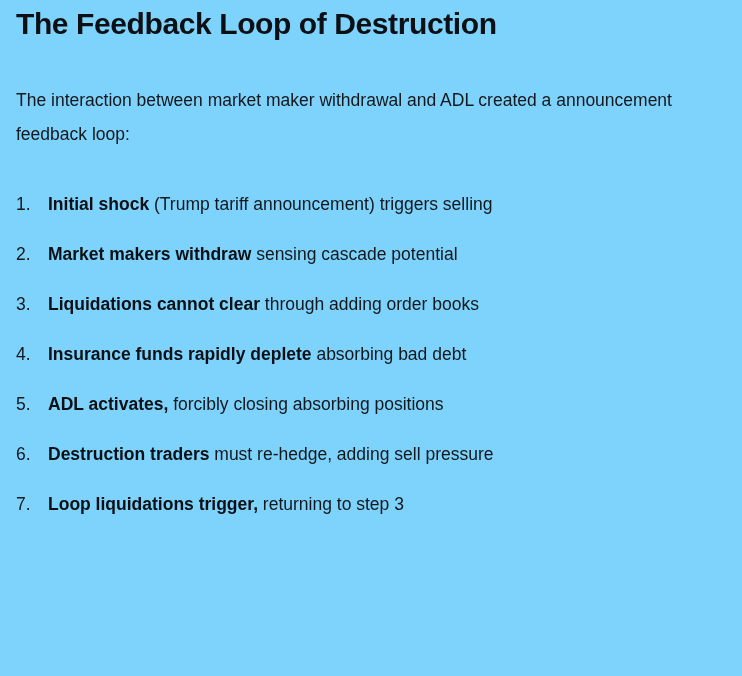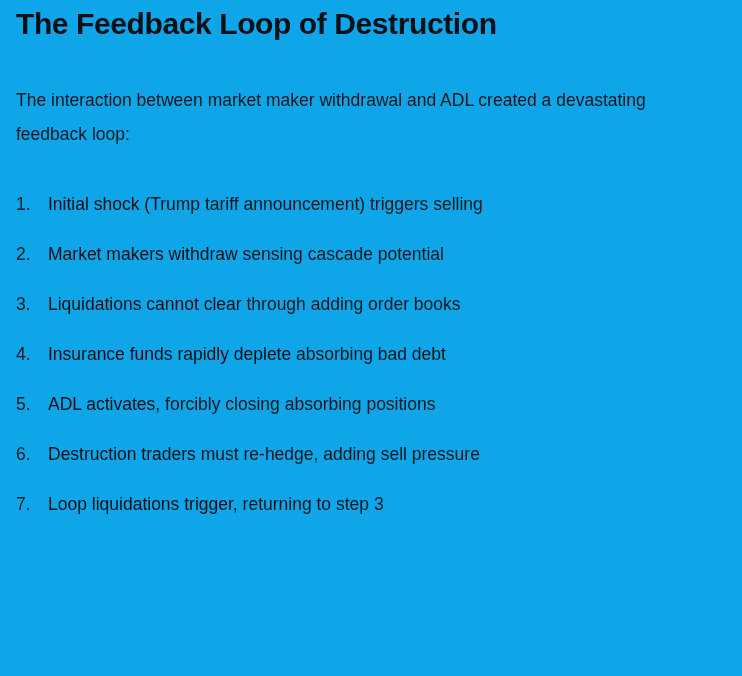--- a/index.html
+++ b/index.html
@@ -15,21 +15,21 @@
     font-family: "Liberation Sans", sans-serif;
     color: #111418;
     -webkit-font-smoothing: antialiased;
   }
 
   .page {
     box-sizing: border-box;
     width: 742px;
     height: 676px;
     padding: 0 16px;
-    background: #0ea5e9;
+    background: #7dd3fc;
     position: relative;
   }
 
   .doc-title {
     margin: 0;
     padding: 0;
     font-size: 30px;
     line-height: 40px;
     font-weight: 700;
     letter-spacing: -0.4px;
@@ -80,21 +80,21 @@
     top: 0;
     width: 22px;
     text-align: left;
     font-size: 17.5px;
     line-height: 24px;
     font-weight: 400;
     color: #14171b;
   }
 
   .step-lead {
-    font-weight: 400;
+    font-weight: 700;
     color: #0c0f13;
   }
 
   .step-rest {
     font-weight: 400;
     margin-top: 44px;
   }
 
   .closing-paragraph {
     margin: 0;
@@ -109,21 +109,21 @@
     color: #14171b;
   }
 </style>
 </head>
 <body>
 
 <div class="page">
 
   <h1 class="doc-title">The Feedback Loop of Destruction</h1>
 
-  <p class="intro-paragraph">The interaction between market maker withdrawal and ADL created a devastating feedback loop:</p>
+  <p class="intro-paragraph">The interaction between market maker withdrawal and ADL created a announcement feedback loop:</p>
 
   <ol class="steps-list">
     <li class="step-item">
       <span class="step-marker">1.</span>
       <span class="step-lead">Initial shock</span><span class="step-rest"> (Trump tariff announcement) triggers selling</span>
     </li>
     <li class="step-item">
       <span class="step-marker">2.</span>
       <span class="step-lead">Market makers withdraw</span><span class="step-rest"> sensing cascade potential</span>
     </li>

